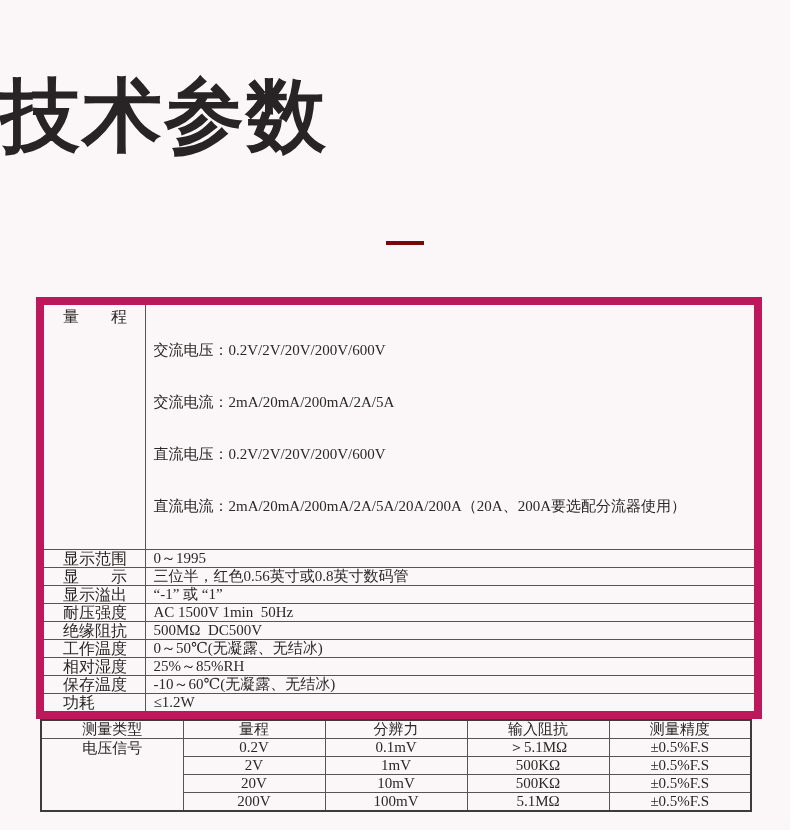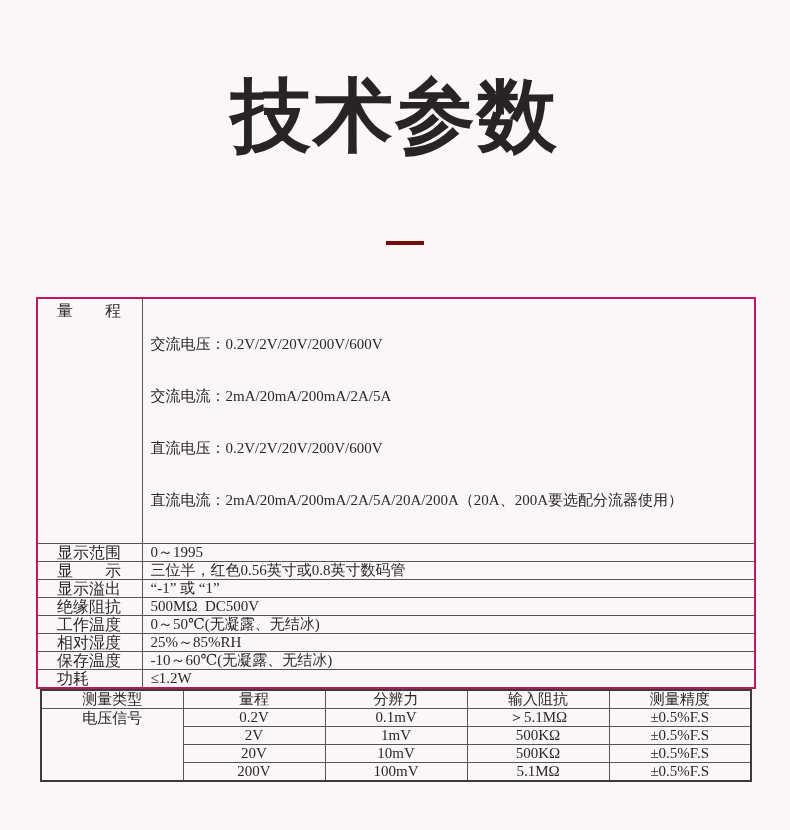--- a/index.html
+++ b/index.html
@@ -10,40 +10,40 @@
     font-family: "Liberation Serif", "DejaVu Serif", serif;
     color: #2b2828;
     overflow: hidden;
   }
   .page { width: 790px; height: 830px; position: relative; }
 
   .title {
     margin: 0;
     padding-top: 68px;
     line-height: 96px;
-    text-align: center;
+    text-align: left;
     font-family: "Liberation Sans", "DejaVu Sans", sans-serif;
     font-weight: 900;
     font-size: 80px;
     letter-spacing: 2px;
     color: #282425;
   }
   .title-dash {
     width: 38px;
     height: 4px;
     background: #780909;
     margin: 77px auto 0 auto;
     transform: translateX(10px);
   }
 
   table { border-collapse: collapse; table-layout: fixed; }
   .spec-table {
     margin: 52px 0 0 36px;
     width: 718px;
-    border: 2px solid #be185d;
+    border: 8px solid #be185d;
     font-size: 15px;
   }
   .spec-table td {
     border: 1px solid #585454;
     padding: 0;
     height: 17px;
     line-height: 17px;
     white-space: pre-wrap;
     overflow: hidden;
     vertical-align: middle;
@@ -112,20 +112,24 @@
       </tr>
       <tr>
         <td class="label">显　　示</td>
         <td class="value">三位半，红色0.56英寸或0.8英寸数码管</td>
       </tr>
       <tr>
         <td class="label">显示溢出</td>
         <td class="value">“-1” 或 “1”</td>
       </tr>
       <tr>
+        <td class="label">耐压强度</td>
+        <td class="value">AC 1500V 1min  50Hz</td>
+      </tr>
+      <tr>
         <td class="label">绝缘阻抗</td>
         <td class="value">500MΩ  DC500V</td>
       </tr>
       <tr>
         <td class="label">工作温度</td>
         <td class="value">0～50℃(无凝露、无结冰)</td>
       </tr>
       <tr>
         <td class="label">相对湿度</td>
         <td class="value">25%～85%RH</td>

